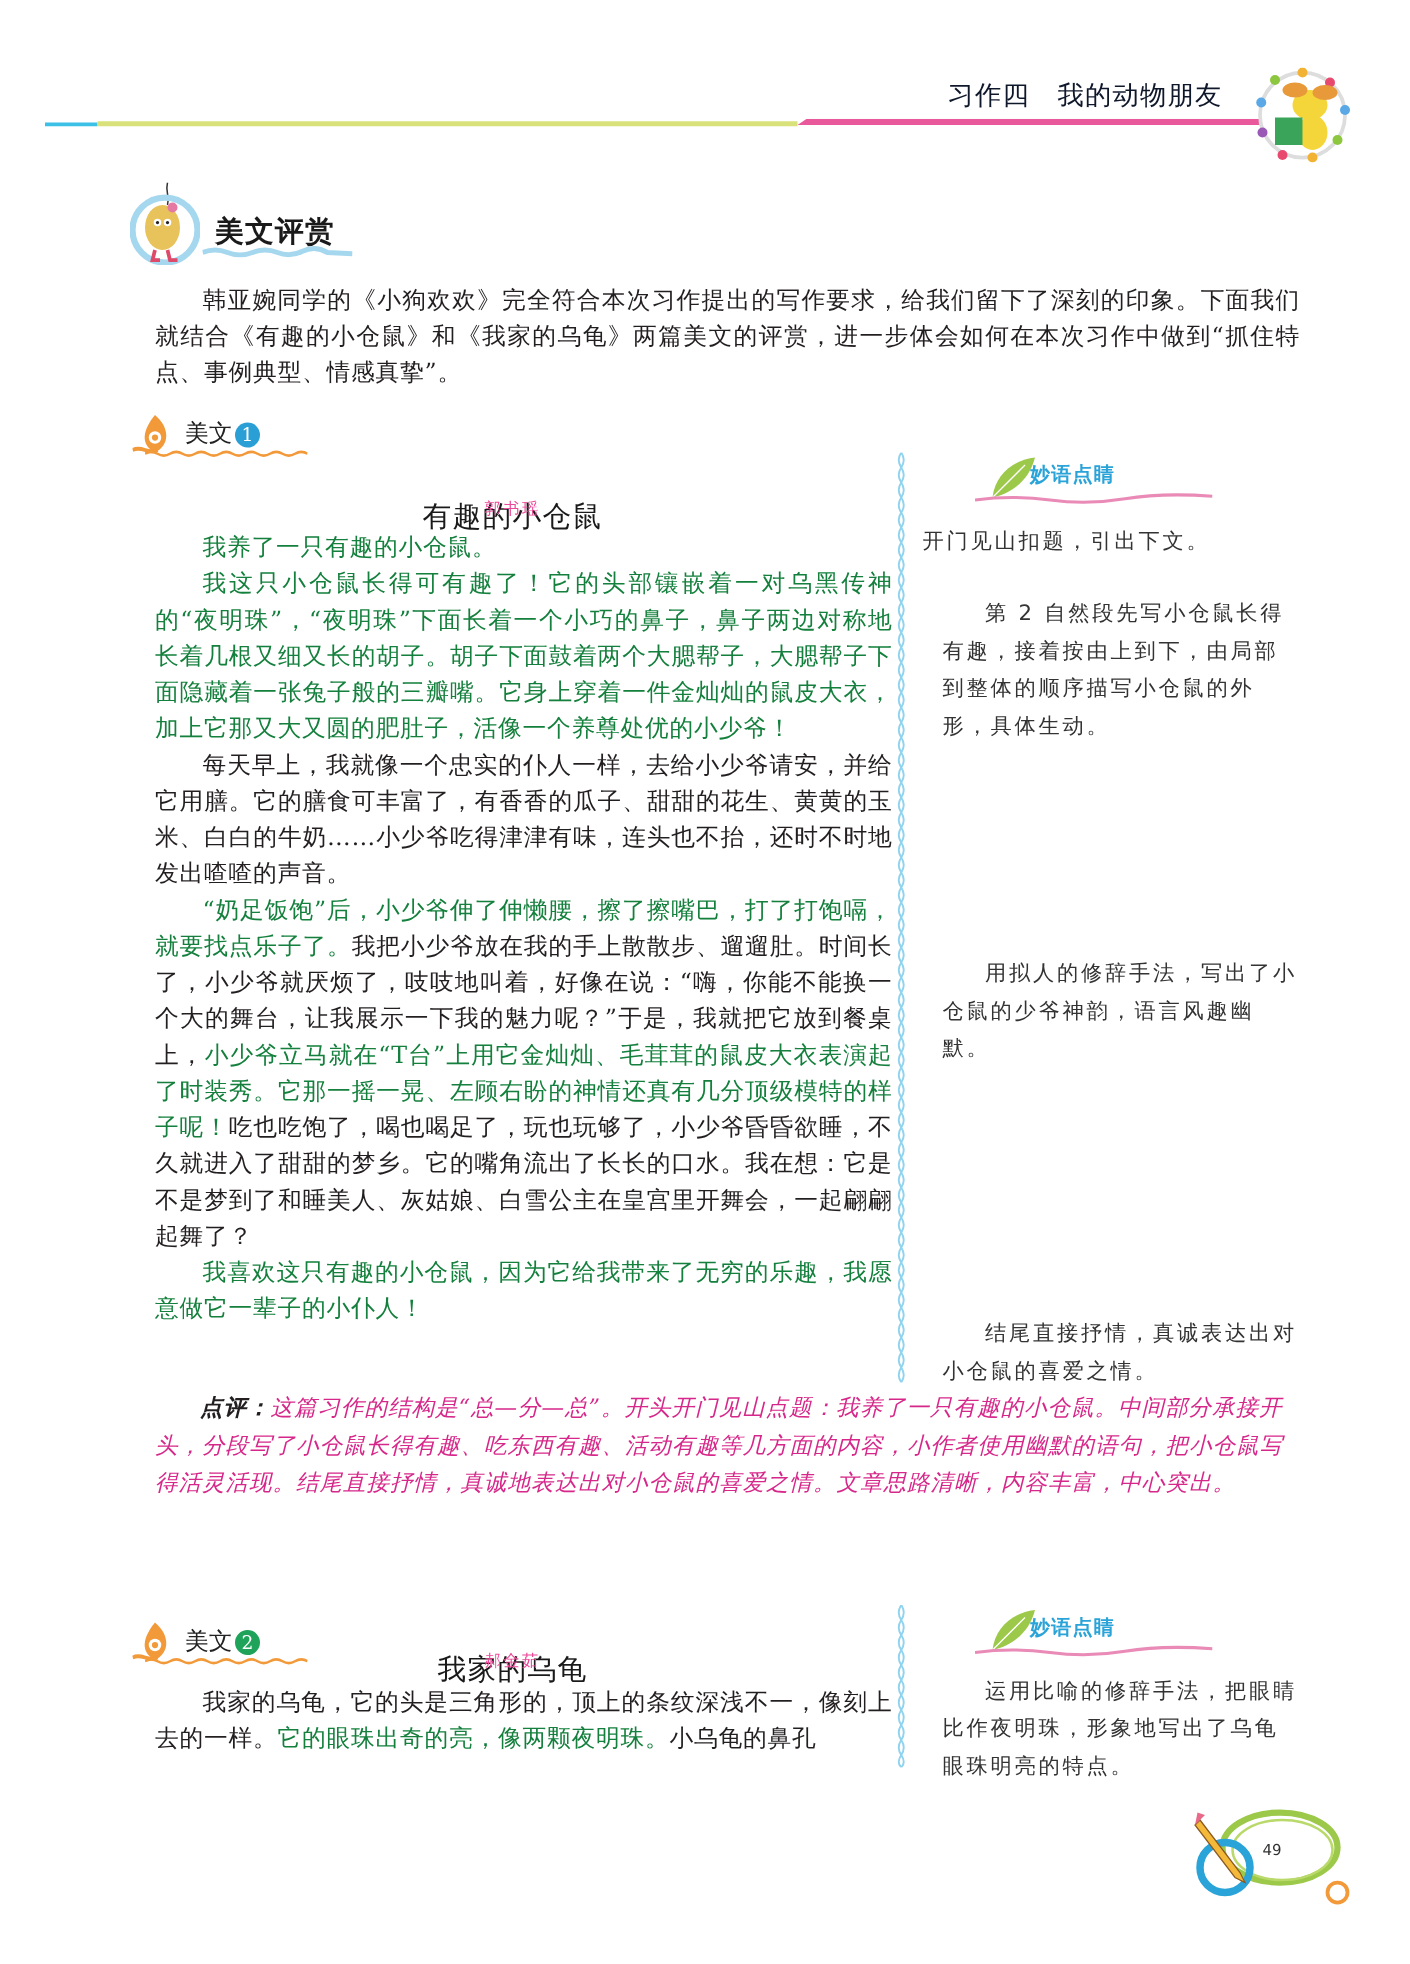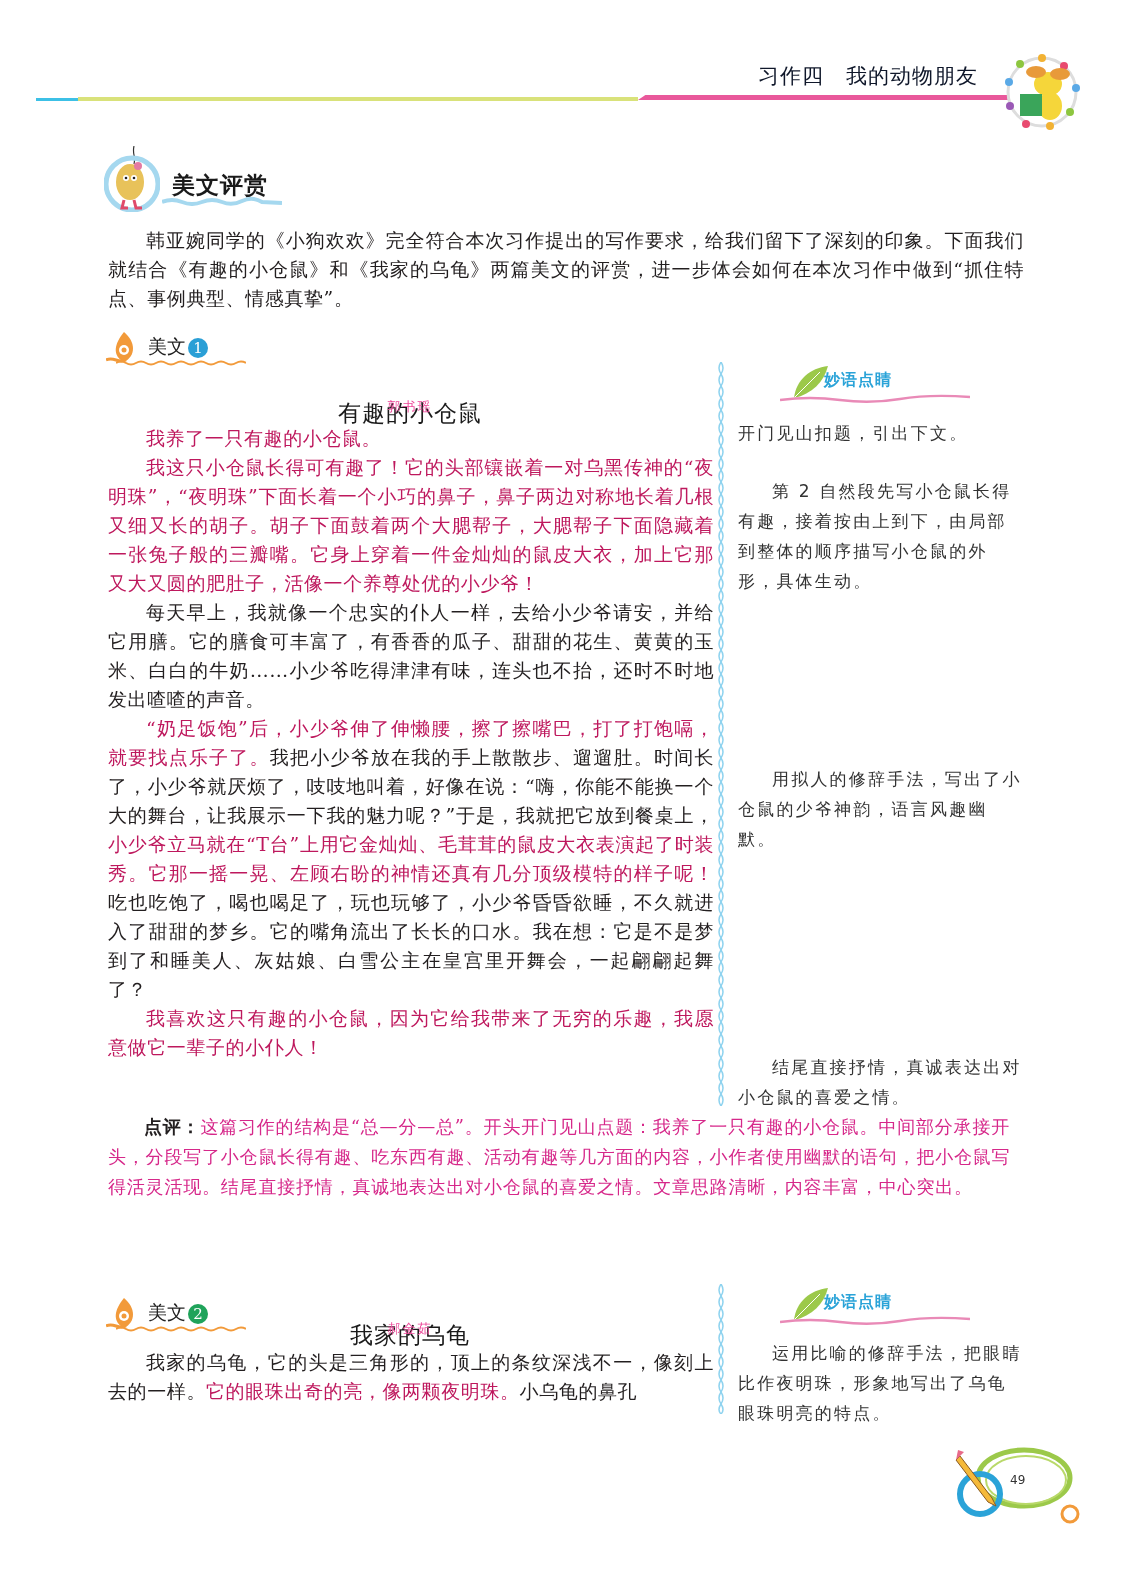--- a/index.html
+++ b/index.html
@@ -17,49 +17,49 @@
   .mascot { left:1004px; top:54px; width:76px; height:76px; }
 
   
   .sec-icon { left:104px; top:146px; width:56px; height:66px; }
   .sec-title { left:172px; top:170px; font-family:"DejaVu Sans","Liberation Sans",sans-serif;
                font-weight:bold; font-size:23px; color:#1a1a1a; letter-spacing:1px;text-align:center; }
   .sec-wave { left:162px; top:196px; width:120px; height:10px; }
 
   .para { font-size:19px; line-height:29px; letter-spacing:0.6px; text-align:justify; }
   .intro { left:108px; top:226px; width:916px; }
-  .indent { text-indent:2em; }
+  .indent { text-indent:2em;margin-left:16px; }
 
   
   .ess-label { left:106px; width:140px; height:40px;margin-top:12px; }
   .ess-label .txt { position:absolute; left:42px; top:4px; font-family:"DejaVu Sans","Liberation Sans",sans-serif;
                     font-size:19px; color:#222; }
   .badge { display:inline-block; width:20px; height:20px; border-radius:50%; color:#fff;
            font-size:15px; line-height:20px; text-align:center; margin-left:2px; font-family:"DejaVu Serif",serif; }
   .ess-label .flame { position:absolute; left:0; top:0; width:36px; height:36px; }
   .ess-label .chain { position:absolute; left:10px; top:30px; width:130px; height:6px; }
 
   .ess-title { font-family:"DejaVu Sans","Liberation Sans",sans-serif; font-size:23px; color:#1a1a1a;
                text-align:center; width:600px; left:110px; letter-spacing:1px;margin-top:36px; }
   .ess-author { font-size:13px; color:#ec4899; text-align:center; width:600px; left:110px; letter-spacing:2px; }
 
   .body-col { left:108px; width:606px; }
-  .blue { color:#be185d; }
+  .blue { color:#15803d; }
   .magenta { color:#d6288a; }
   .black { color:#231f20; }
 
   .divider { left:716px; width:10px; }
 
   .tip-head { width:190px; height:40px; }
   .tip-head .t { position:absolute; left:34px; top:6px; font-family:"DejaVu Sans","Liberation Sans",sans-serif;
                  font-weight:bold; font-size:16px; color:#2aa3d8; letter-spacing:1px; }
   .tip { left:738px; width:286px; font-size:17px; line-height:30px; letter-spacing:2.2px; color:#333;
          font-family:"DejaVu Sans","Liberation Sans",sans-serif; }
 
-  .review { left:108px; top:1112px; width:916px; font-size:18px; line-height:30px; letter-spacing:0.8px; }
+  .review { left:108px; top:1112px; width:916px; font-size:18px; line-height:30px; letter-spacing:0.8px;font-style:italic; }
   .review .lbl { font-weight:bold; color:#231f20; font-family:"DejaVu Sans","Liberation Sans",sans-serif; }
 
   .page-num { left:1010px; top:1473px; font-family:"DejaVu Sans","Liberation Sans",sans-serif; font-size:12px; color:#333; }
 </style>
 </head>
 <body>
 
 <div class="abs hdr-title">习作四　我的动物朋友</div>
 <div class="abs hdr-line-blue"></div>
 <div class="abs hdr-line-yellow"></div>

